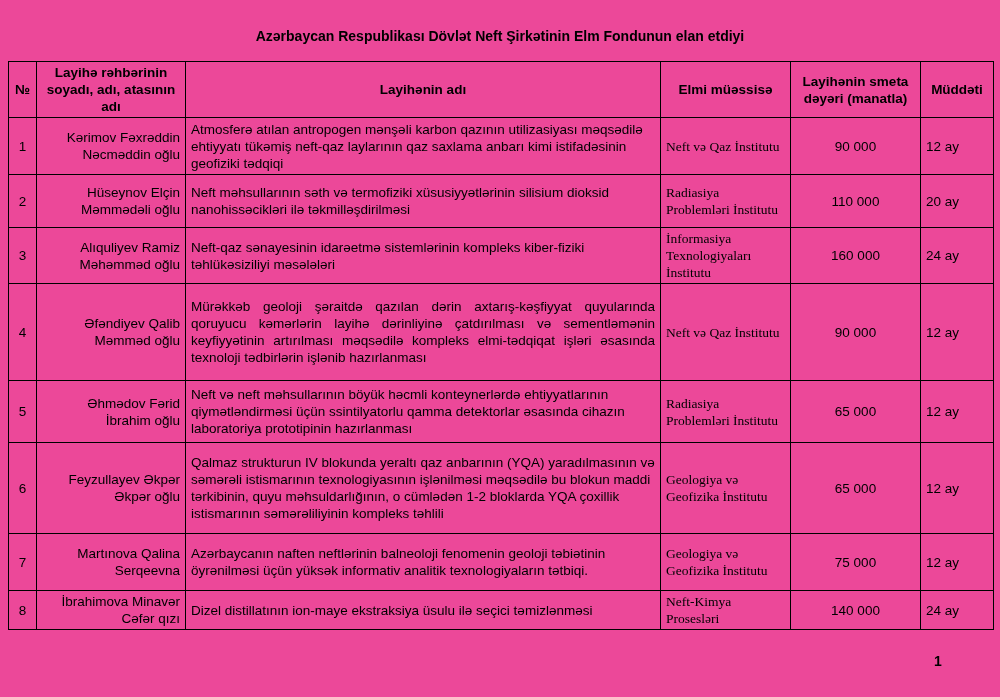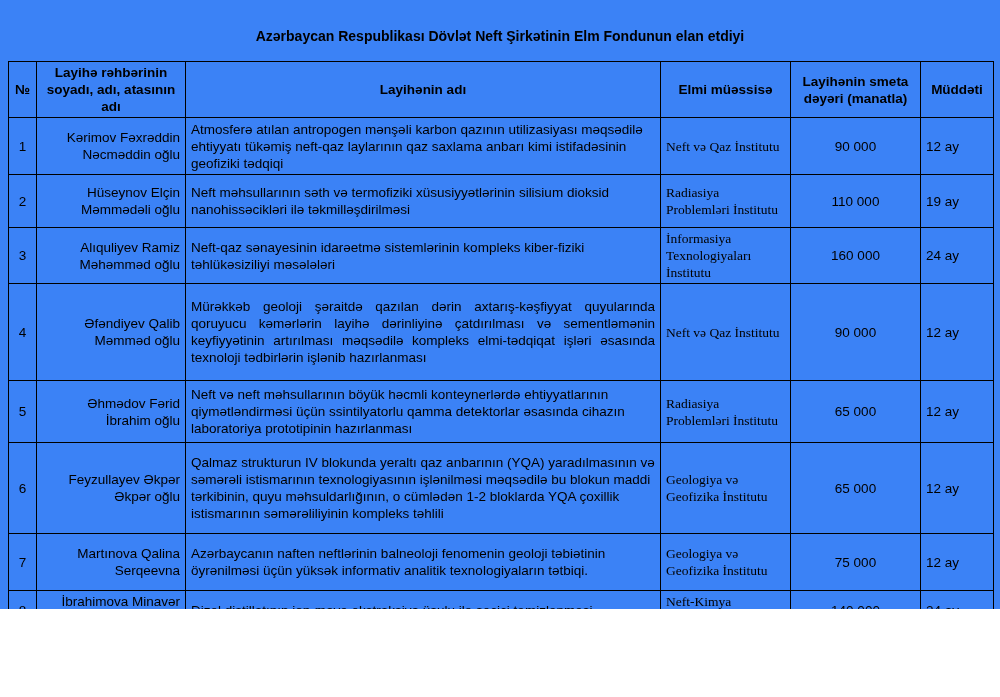--- a/index.html
+++ b/index.html
@@ -5,22 +5,22 @@
   html, body {
     margin: 0;
     padding: 0;
     background: #ffffff;
     color: #000000;
     font-family: "Liberation Sans", sans-serif;
   }
   .page {
     position: relative;
     width: 1000px;
-    height: 609px;
-    background: #3b82f6;
+    height: 697px;
+    background: #ec4899;
     overflow: hidden;
   }
   .title-block {
     padding-top: 27px;
     text-align: center;
     font-weight: bold;
     font-size: 14px;
     line-height: 18px;
   }
   table.main {
@@ -98,21 +98,21 @@
         <td class="c-budget">90 000</td>
         <td class="c-dur">12 ay</td>
       </tr>
 
       <tr style="height:53px">
         <td class="c-no">2</td>
         <td class="c-leader">Hüseynov Elçin Məmmədəli oğlu</td>
         <td class="c-project">Neft məhsullarının səth və termofiziki xüsusiyyətlərinin silisium dioksid nanohissəcikləri ilə təkmilləşdirilməsi</td>
         <td class="c-inst">Radiasiya Problemləri İnstitutu</td>
         <td class="c-budget">110 000</td>
-        <td class="c-dur">19 ay</td>
+        <td class="c-dur">20 ay</td>
       </tr>
 
       <tr style="height:53px">
         <td class="c-no">3</td>
         <td class="c-leader">Alıquliyev Ramiz Məhəmməd oğlu</td>
         <td class="c-project">Neft-qaz sənayesinin idarəetmə sistemlərinin kompleks kiber-fiziki təhlükəsiziliyi məsələləri</td>
         <td class="c-inst">İnformasiya Texnologiyaları İnstitutu</td>
         <td class="c-budget">160 000</td>
         <td class="c-dur">24 ay</td>
       </tr>

